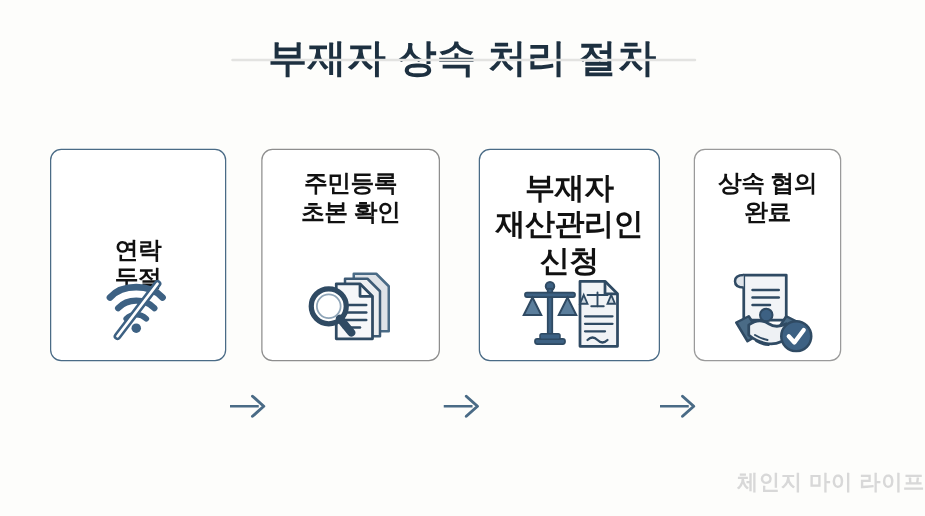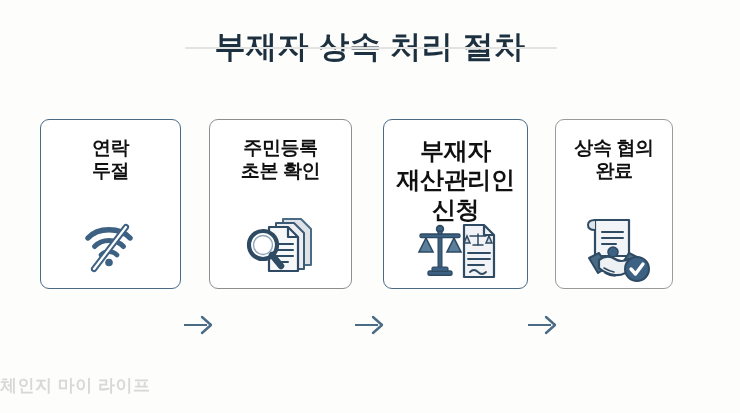--- a/index.html
+++ b/index.html
@@ -66,21 +66,21 @@
     box-sizing: border-box;
     background: #ffffff;
     border: 1.4px solid #4a6b86;
     border-radius: 9px;
     display: flex;
     flex-direction: column;
     align-items: center;
     justify-content: flex-start;
     padding-top: 16px;
   }
-  .card-1 { left: 40px;  width: 141px; }
+  .card-1 { left: 40px;  width: 141px; justify-content: center; }
   .card-2 { left: 209px; width: 143px; border-color: #8e8e8e; }
   .card-3 { left: 383px; width: 145px; }
   .card-4 { left: 555px; width: 118px; border-color: #9a9a9a; }
 
   .card-label {
     font-size: 19px;
     font-weight: 700;
     color: #111111;
     text-align: center;
     line-height: 1.22;
@@ -113,21 +113,21 @@
   .arrow-1 { left: 183px; }
   .arrow-2 { left: 354px; }
   .arrow-3 { left: 527px; }
 
   
   .watermark {
     position: absolute;
     left: 0;
     top: 374px;
     width: 740px;
-    text-align: left;
+    text-align: right;
     font-size: 17px;
     font-weight: 700;
     color: #d8d8d8;
     letter-spacing: 0.5px;
   }
 </style>
 </head>
 <body>
 
 <div class="stage">

